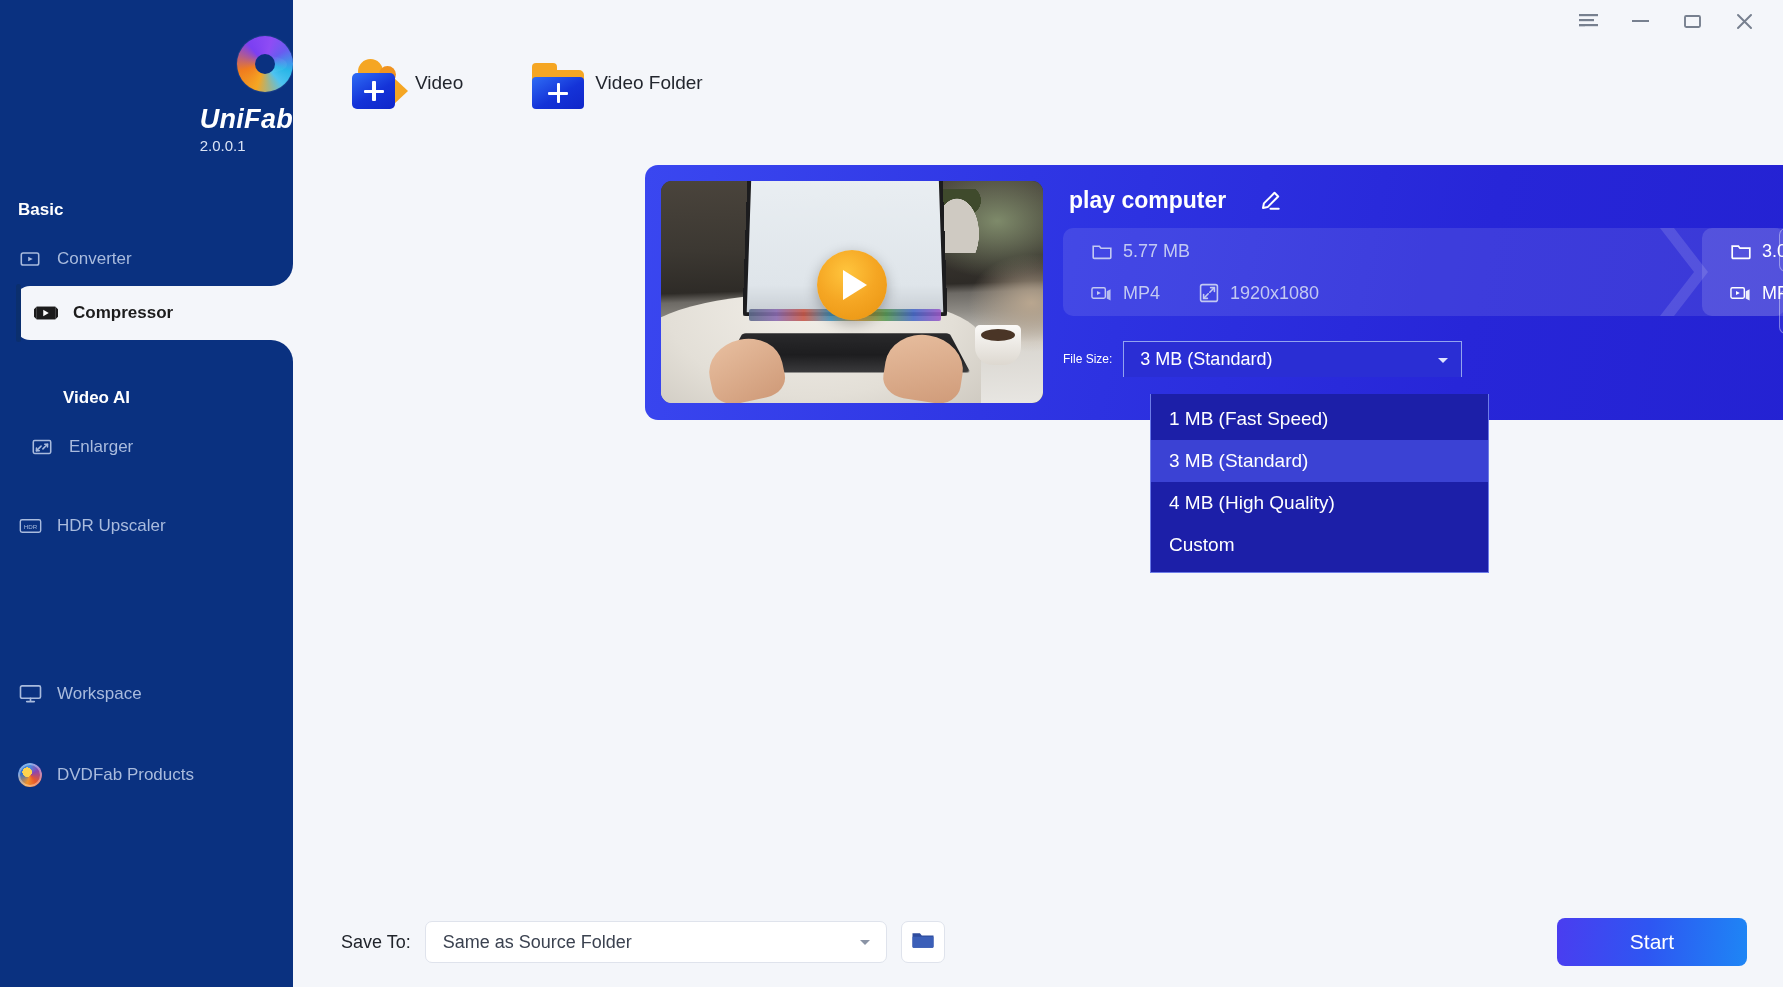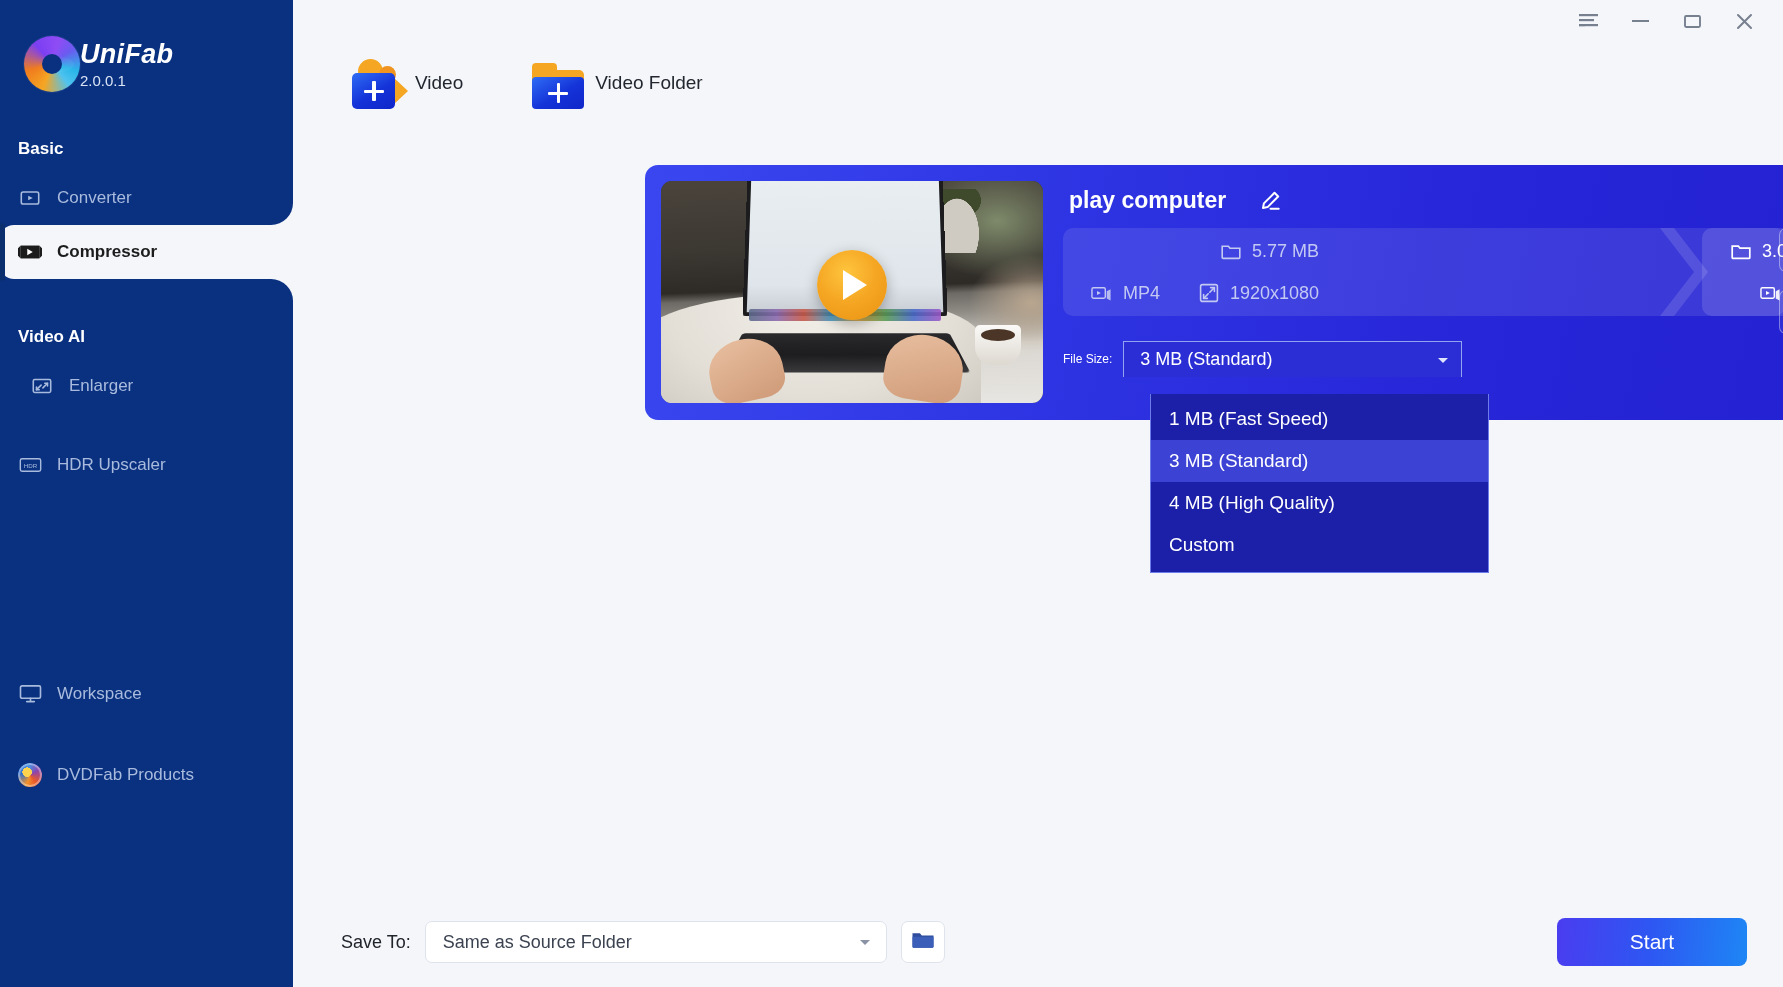--- a/index.html
+++ b/index.html
@@ -18,23 +18,24 @@
 
   
   .sidebar {
     position: relative;
     width: 293px; height: 987px;
     background: #0a3180;
     flex: 0 0 293px;
     z-index: 5;
   }
   .brand {
-    display: flex; align-items: center;
+    display: flex; align-items: flex-end;
     padding: 36px 0 0 24px;
-    gap: 0;
+    gap: 14px;
+    flex-direction: column;
   }
   .brand-logo {
     width: 56px; height: 56px;
     border-radius: 50%;
     position: relative;
     background:
       conic-gradient(from 200deg,
         #f5a623 0deg, #f07c1e 55deg,
         #7b3ff2 120deg, #8f4cf5 175deg,
         #6a5bf0 215deg, #29b6e8 265deg,
@@ -62,41 +63,41 @@
     font-size: 27px; font-weight: bold; font-style: italic;
     color: #ffffff; letter-spacing: .3px; line-height: 1;
   }
   .brand-ver { font-size: 15px; color: #dbe4f5; line-height: 1; }
 
   .nav-section {
     font-size: 17px; font-weight: bold; color: #ffffff;
     padding: 0 0 0 18px;
   }
   .nav-basic { margin-top: 47px; }
-  .nav-ai { margin-top: 48px; }
+  .nav-ai { margin-top: 48px; margin-left: 45px; }
 
   .nav-item {
     position: relative;
     display: flex; align-items: center;
     gap: 15px;
     height: 54px;
     padding-left: 18px;
     color: #a9bbdd;
     font-size: 17px;
     cursor: pointer;
   }
   .nav-item .ico { width: 24px; height: 24px; flex: 0 0 24px; display: flex; align-items: center; justify-content: center; }
   .nav-item .ico svg { display: block; }
 
   .nav-item.active {
     background: #f4f6fa;
     color: #1c1c1c;
     font-weight: bold;
     border-radius: 14px 0 0 14px;
-    margin-left: 0;
+    margin-left: 16px;
   }
   .nav-item.active::before {
     content: "";
     position: absolute; left: 0; top: -2px;
     width: 5px; height: calc(100% + 4px);
     background: #0b2f6e;
     border-radius: 3px;
   }
   
   .notch {
@@ -309,21 +310,21 @@
     display: flex; align-items: center;
   }
   .info-panel.right {
     left: 1057px; width: 277px;
     background: rgba(255,255,255,.13);
   }
   .chevron-sep {
     position: absolute; left: 1015px; top: 63px;
     width: 60px; height: 88px; overflow: hidden; pointer-events: none;
   }
-  .info-col { padding-left: 28px; display: flex; flex-direction: column; gap: 21px; align-items: flex-end; }
+  .info-col { padding-left: 28px; display: flex; flex-direction: column; gap: 21px; }
   .info-line { display: flex; align-items: center; gap: 38px; }
   .info-item { display: flex; align-items: center; gap: 11px; }
   .info-item .ico { width: 21px; height: 21px; flex: 0 0 21px; display:flex; align-items:center; justify-content:center;}
   .info-item .txt { font-size: 18px; }
   .src .txt, .src .ico { color: #c3c9f2; }
   .tgt .txt, .tgt .ico { color: #ffffff; }
 
   .sidebtns {
     position: absolute; right: 26px; top: 63px;
     display: flex; flex-direction: column; gap: 18px;

